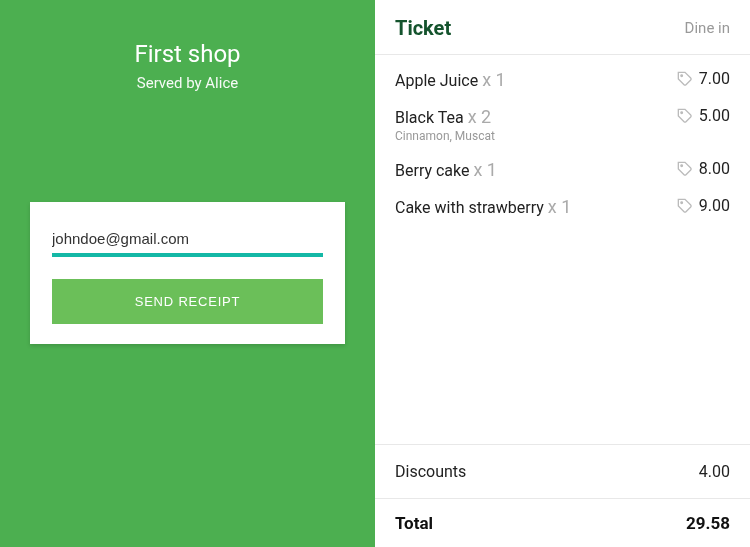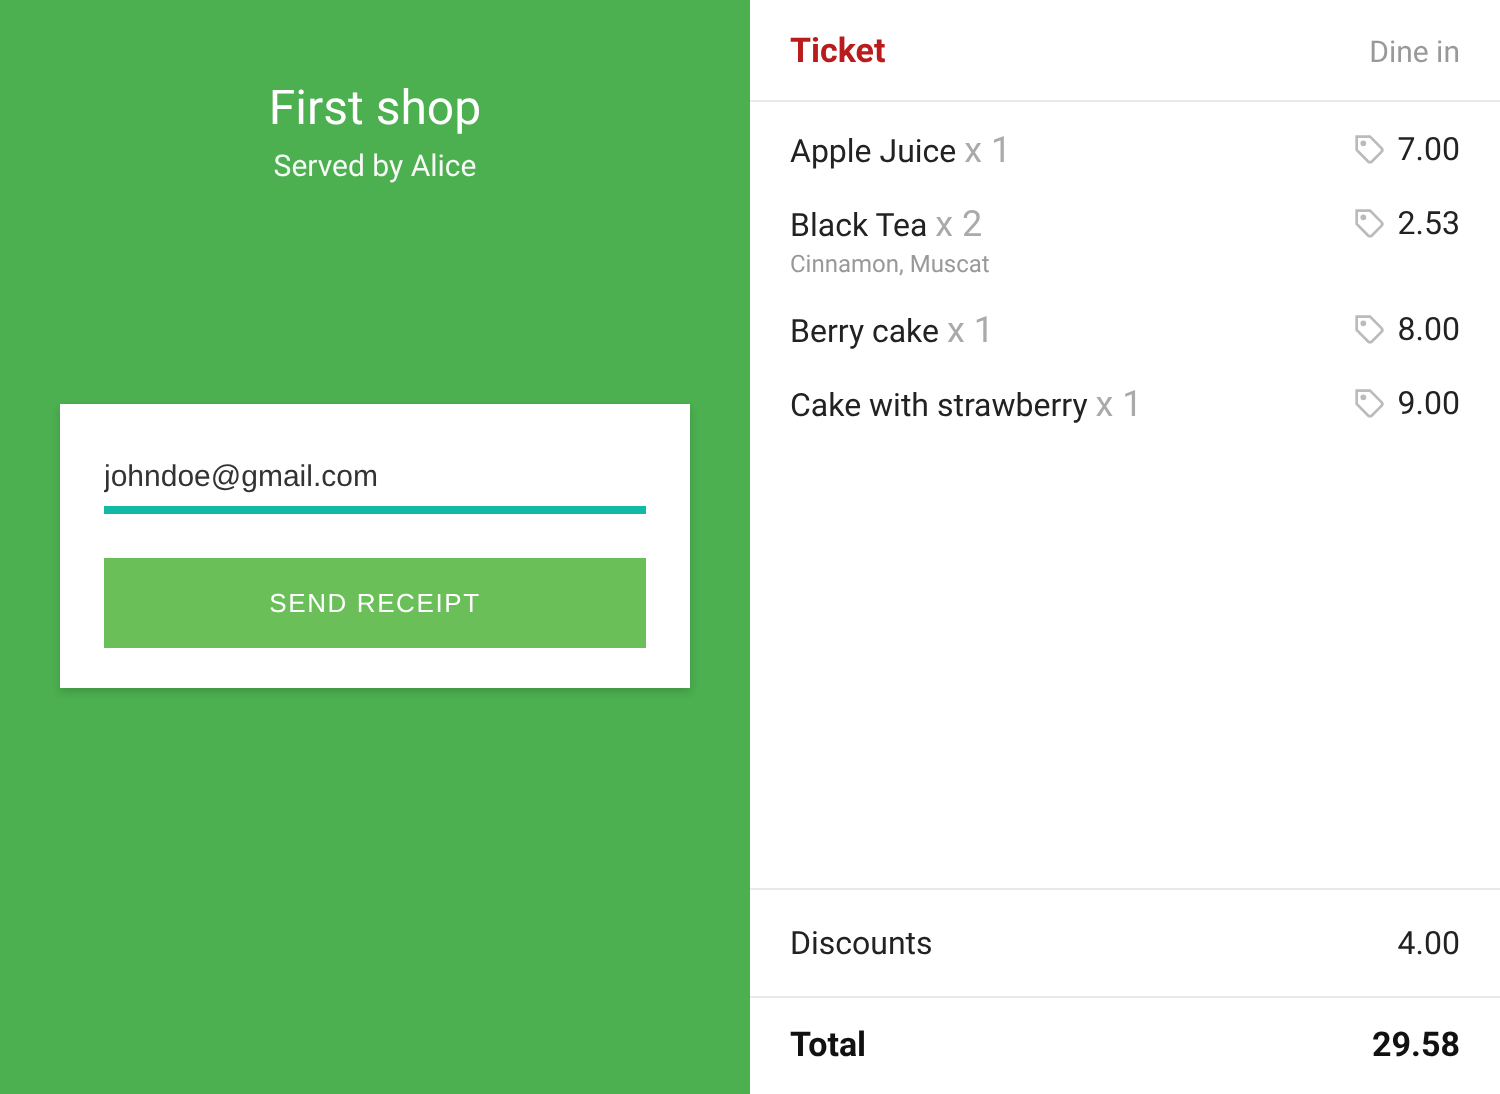--- a/index.html
+++ b/index.html
@@ -74,23 +74,23 @@
       flex-direction: column;
     }
     .ticket-header {
       display: flex;
       justify-content: space-between;
       align-items: center;
       padding: 16px 20px 14px 20px;
       border-bottom: 1px solid #e8e8e8;
     }
     .ticket-label {
-      font-size: 17px;
+      font-size: 20px;
       font-weight: 700;
-      color: #b91c1c;
+      color: #14532d;
     }
     .dine-in {
       font-size: 15px;
       color: #999;
     }
     .items-list {
       flex: 1;
       padding: 6px 0;
       overflow-y: auto;
     }
@@ -202,21 +202,21 @@
       <div class="item-row">
         <div class="item-left">
           <div><span class="item-name">Black Tea</span> <span class="item-qty"> x 2</span></div>
           <div class="item-modifiers">Cinnamon, Muscat</div>
         </div>
         <div class="item-right">
           <svg class="tag-icon" viewBox="0 0 24 24" fill="none" stroke="currentColor" stroke-width="2">
             <path d="M20.59 13.41l-7.17 7.17a2 2 0 0 1-2.83 0L2 12V2h10l8.59 8.59a2 2 0 0 1 0 2.82z"></path>
             <circle cx="7" cy="7" r="1.2" fill="currentColor"></circle>
           </svg>
-          <span class="item-price">2.53</span>
+          <span class="item-price">5.00</span>
         </div>
       </div>
       <div class="item-row">
         <div class="item-left">
           <div><span class="item-name">Berry cake</span> <span class="item-qty"> x 1</span></div>
         </div>
         <div class="item-right">
           <svg class="tag-icon" viewBox="0 0 24 24" fill="none" stroke="currentColor" stroke-width="2">
             <path d="M20.59 13.41l-7.17 7.17a2 2 0 0 1-2.83 0L2 12V2h10l8.59 8.59a2 2 0 0 1 0 2.82z"></path>
             <circle cx="7" cy="7" r="1.2" fill="currentColor"></circle>

